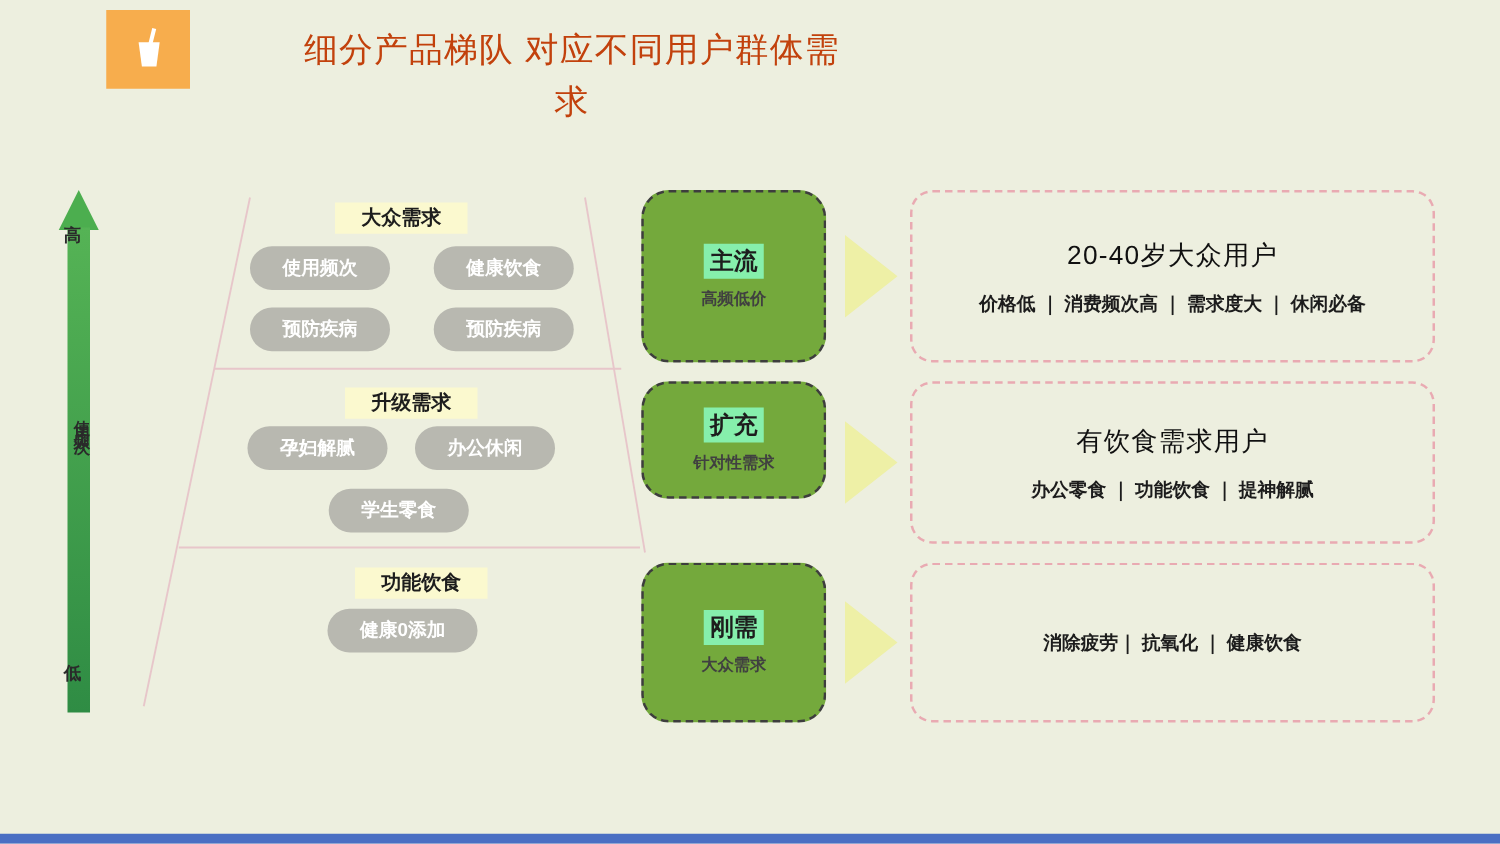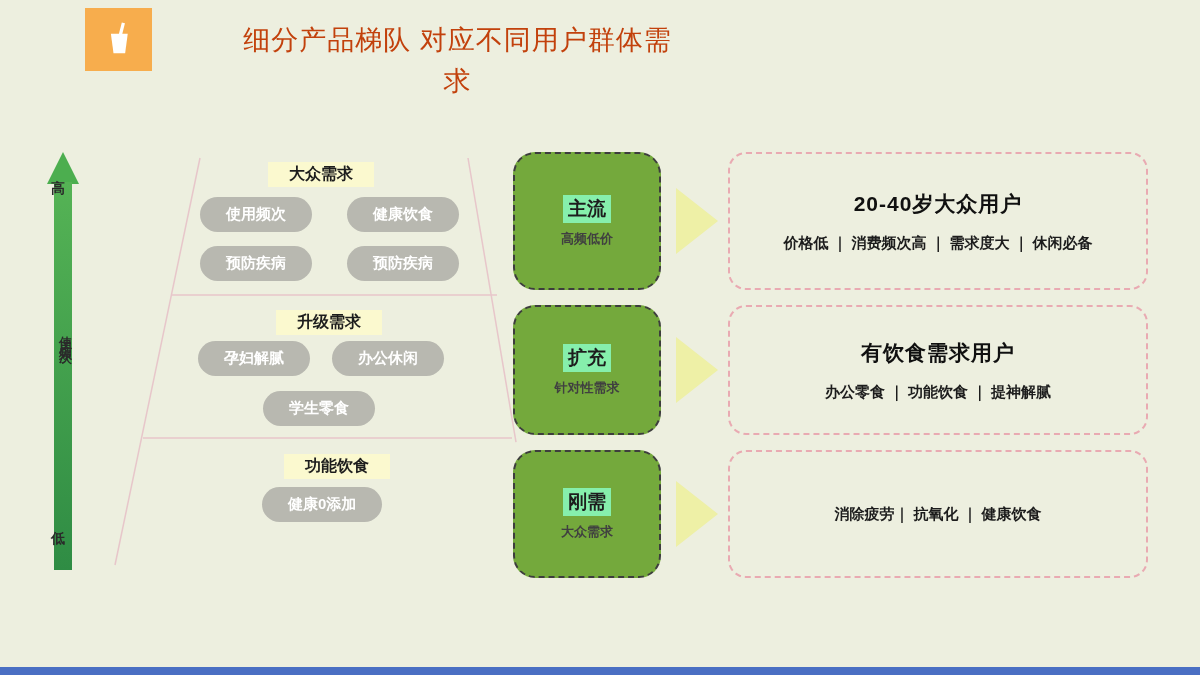--- a/index.html
+++ b/index.html
@@ -30,37 +30,37 @@
   .pill{position:absolute;background:#b8b8b0;color:#ffffff;font-weight:bold;font-size:15px;
         padding:8px 26px;border-radius:18px;white-space:nowrap;}
 
   
   .seg{position:absolute;left:513px;width:148px;background:#74a93c;border:2px dashed #3d3d3d;
        border-radius:22px;display:flex;flex-direction:column;align-items:center;
        justify-content:center;gap:7px;box-sizing:border-box;}
   .seg-tag{background:#86efac;color:#1d1d1d;font-weight:bold;font-size:19px;padding:1px 5px;}
   .seg-sub{color:#404040;font-weight:bold;font-size:13px;white-space:nowrap;}
   .seg1{top:152px;height:138px;}
-  .seg2{top:305px;height:130px;}
+  .seg2{top:305px;height:94px;}
   .seg3{top:450px;height:128px;}
 
   
   .tri{position:absolute;left:676px;width:0;height:0;
        border-top:33px solid transparent;border-bottom:33px solid transparent;
        border-left:42px solid #eef0a6;}
   .tri1{top:188px;} .tri2{top:337px;} .tri3{top:481px;}
 
   
   .aud{position:absolute;left:728px;width:420px;border:2px dashed #e9aab2;border-radius:18px;
        display:flex;flex-direction:column;align-items:center;justify-content:center;gap:16px;
        box-sizing:border-box;}
   .aud1{top:152px;height:138px;}
   .aud2{top:305px;height:130px;}
   .aud3{top:450px;height:128px;}
-  .aud-title{font-size:21px;font-weight:bold;color:#101010;letter-spacing:1px;}
+  .aud-title{font-size:21px;font-weight:normal;color:#101010;letter-spacing:1px;}
   .aud-details{font-size:15px;font-weight:bold;color:#1c1c1c;white-space:nowrap;}
 
   .bottom-bar{position:absolute;left:0;bottom:0;width:100%;height:8px;background:#4a6fc3;}
 </style>
 </head>
 <body>
 
 <div class="slide">
 
   <div class="icon-box">

